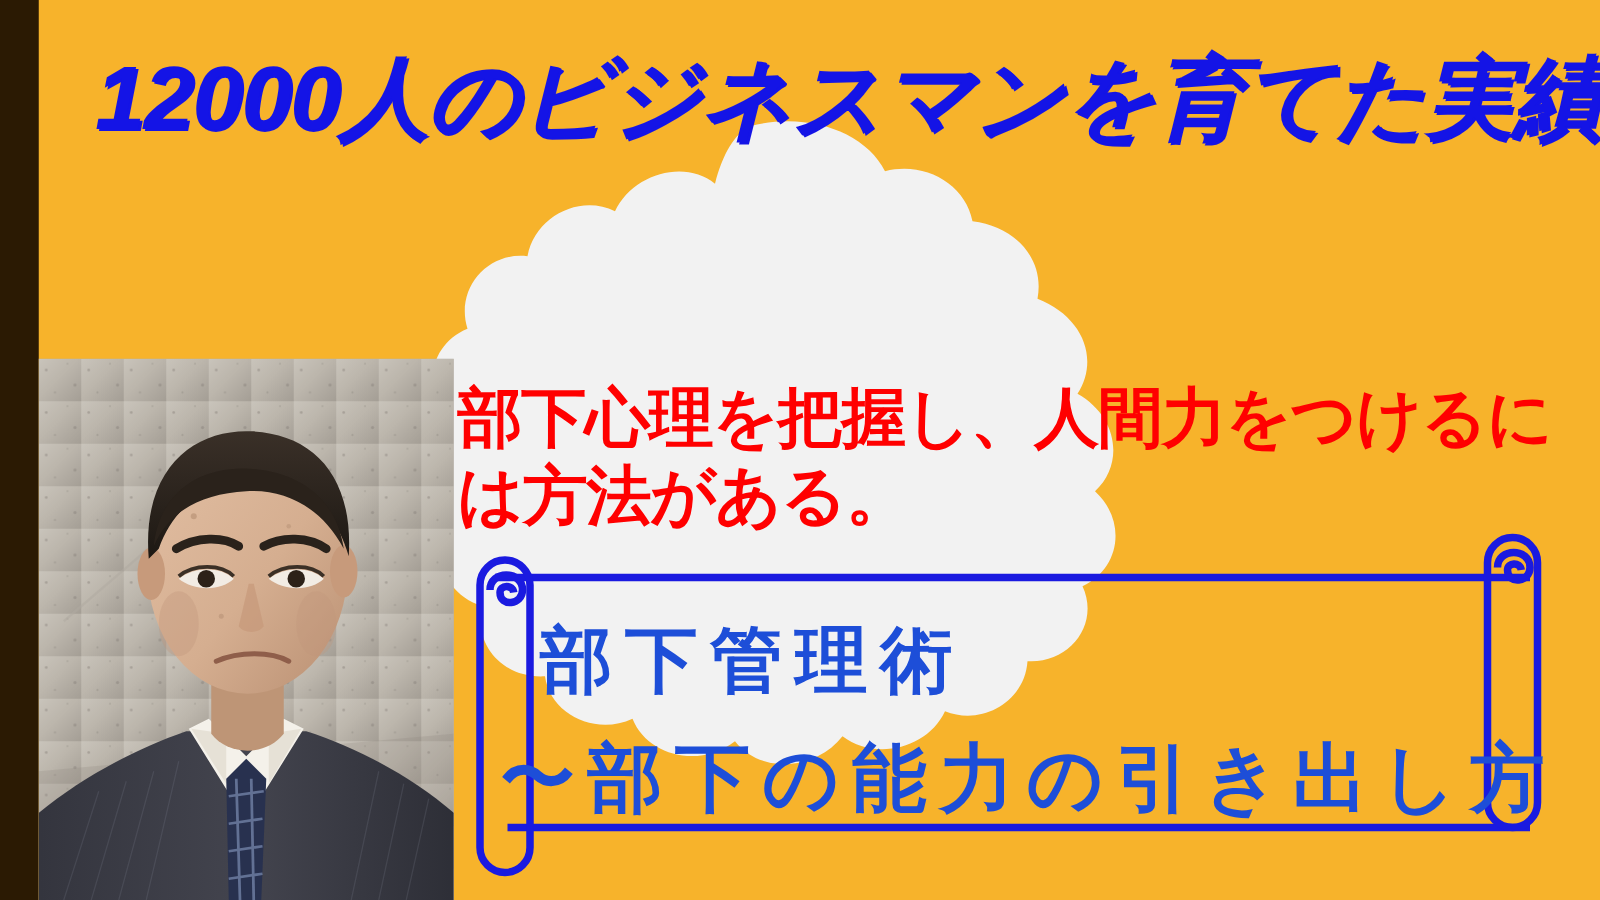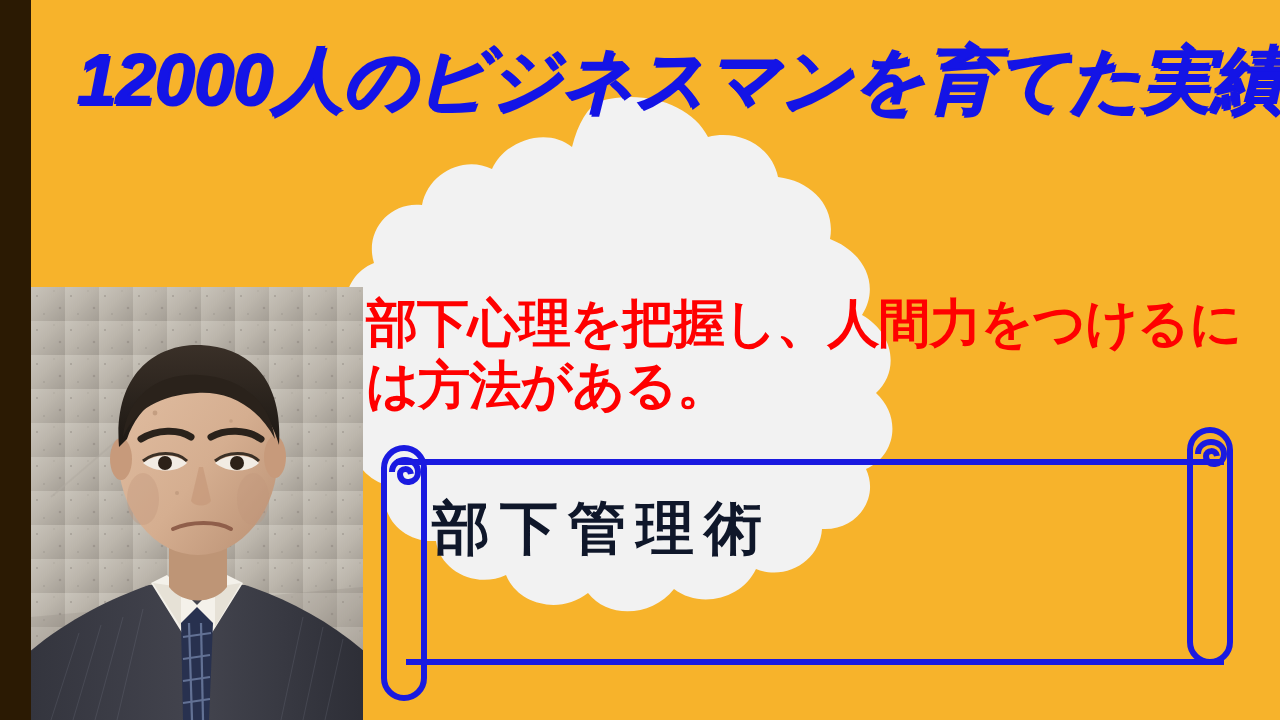--- a/index.html
+++ b/index.html
@@ -67,21 +67,21 @@
     font-size: 60px;
     line-height: 1.16;
     font-weight: 900;
     color: #000000;
     letter-spacing: -1.5px;
   }
 
   .headline-3 {
     position: absolute;
     left: 366px;
-    top: 292px;
+    top: 304px;
     z-index: 6;
     width: 900px;
     font-size: 52px;
     line-height: 1.2;
     font-weight: 900;
     color: #FF0000;
     letter-spacing: -1px;
   }
 
   
@@ -105,21 +105,21 @@
     width: 860px;
     height: 290px;
     z-index: 8;
     pointer-events: none;
   }
   .scroll-frame svg { display: block; width: 100%; height: 100%; overflow: visible; }
 
   .scroll-text {
     position: absolute;
     z-index: 9;
-    color: #0f172a;
+    color: #1d4ed8;
     font-family: "DejaVu Serif", "Liberation Serif", serif;
     font-weight: 700;
     letter-spacing: 10px;
   }
   .scroll-line-1 {
     left: 432px;
     top: 490px;
     font-size: 58px;
   }
   .scroll-line-2 {
@@ -274,14 +274,15 @@
         <rect x="6" y="28" width="40" height="250" rx="20" ry="20"></rect>
         <path d="M14 52 C 14 36, 40 36, 40 52 C 40 64, 22 66, 22 54 C 22 48, 32 47, 33 54"></path>
 
         <rect x="812" y="10" width="40" height="232" rx="20" ry="20"></rect>
         <path d="M820 34 C 820 18, 846 18, 846 34 C 846 46, 828 48, 828 36 C 828 30, 838 29, 839 36"></path>
       </g>
     </svg>
   </div>
 
   <div class="scroll-text scroll-line-1">部下管理術</div>
+  <div class="scroll-text scroll-line-2">〜部下の能力の引き出し方</div>
 
 </div>
 
 </body></html>

